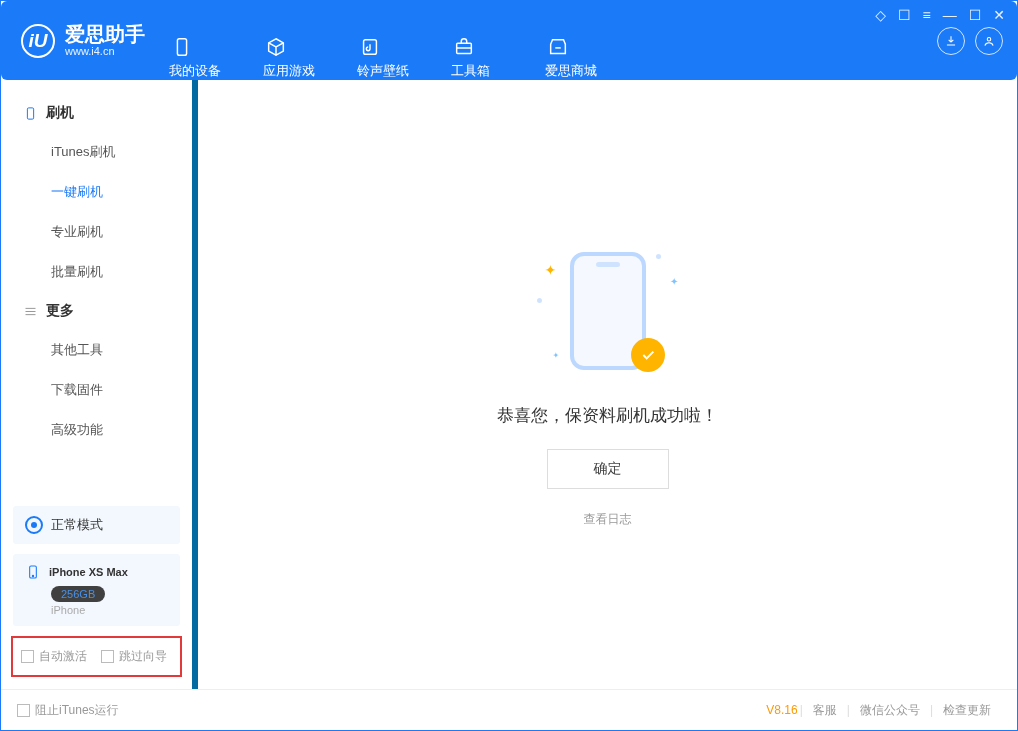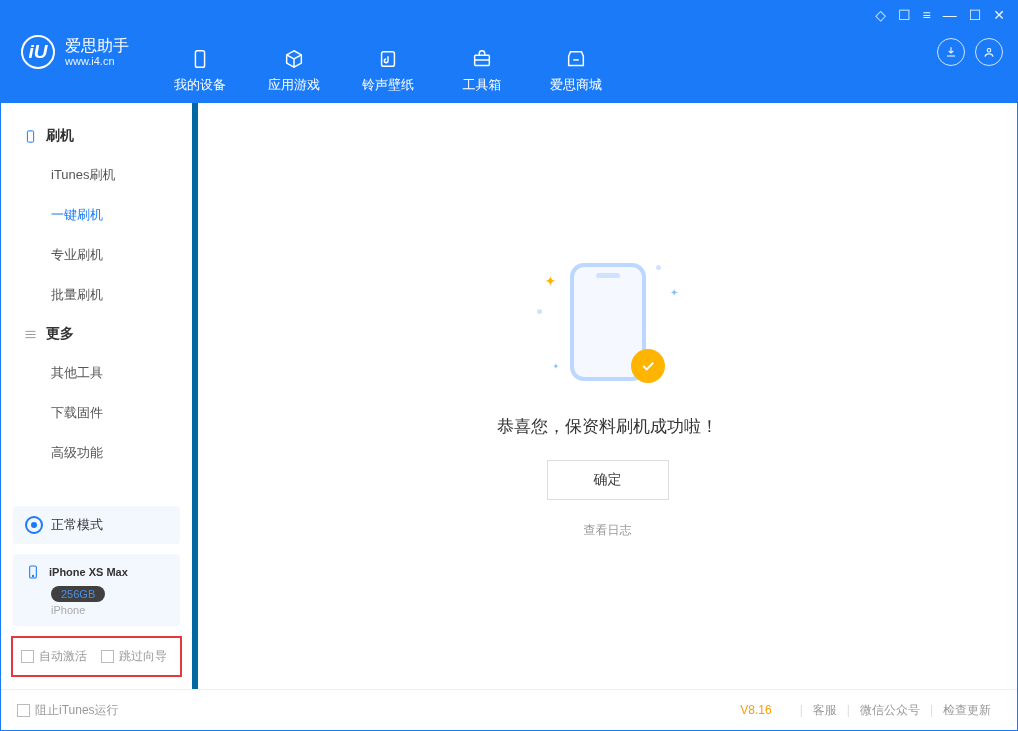--- a/index.html
+++ b/index.html
@@ -1,27 +1,27 @@
 <!DOCTYPE html>
 <html><head>
 <meta charset="utf-8">
 <style>
 * { margin: 0; padding: 0; box-sizing: border-box; font-family: "Microsoft YaHei", Arial, sans-serif; }
 body { background: #fff; }
 .window { width: 1018px; height: 731px; border: 1px solid #1a7af8; display: flex; flex-direction: column; }
 
 
-.topbar { background: #1a7af8; color: #fff; height: 102px; display: flex; align-items: stretch; }
+.topbar { background: #1a7af8; color: #fff; height: 79px; display: flex; align-items: stretch; border-radius: 6px; }
 .logo-area { display: flex; align-items: center; padding: 0 24px 0 20px; }
 .logo-mark { width: 34px; height: 34px; border: 2.5px solid #fff; border-radius: 50%; display:flex; align-items:center; justify-content:center; font-weight:bold; font-style:italic; font-size:19px; margin-right:10px; }
 .logo-text { display:flex; flex-direction:column; line-height:1.1; }
-.logo-text .cn { font-size: 16px; font-weight: normal; }
+.logo-text .cn { font-size: 20px; font-weight: bold; }
 .logo-text .en { font-size: 11px; opacity: .9; }
 .tabs { display:flex; }
-.tab { width: 94px; display:flex; flex-direction:column; align-items:center; justify-content:center; gap:4px; font-size:13px; cursor:pointer;margin-top:35px; }
+.tab { width: 94px; display:flex; flex-direction:column; align-items:flex-start; justify-content:center; gap:4px; font-size:13px; cursor:pointer;margin-top:35px; }
 .tab .tab-ico { width:26px; height:26px; display:flex; align-items:center; justify-content:center; }
 .tab-ico svg { stroke:#fff; fill:none; stroke-width:1.6; }
 .tab.active { background: rgba(255,255,255,.12); }
 .top-spacer { flex:1; }
 .top-actions { display:flex; align-items:center; padding-right:14px; gap:10px; }
 .act-btn { width:28px; height:28px; border:1.5px solid rgba(255,255,255,.8); border-radius:50%; display:flex; align-items:center; justify-content:center; cursor:pointer; }
 .act-btn svg { stroke:#fff; fill:none; stroke-width:1.8; }
 .win-ctrls { position:absolute; top:6px; right:12px; display:flex; gap:12px; font-size:14px; color:#fff; }
 .win-ctrls span { cursor:pointer; opacity:.9; }
 .topbar-wrap { position:relative; }
@@ -64,21 +64,21 @@
 .dot.d1 { left:14px; top:56px; }
 .dot.d2 { right:32px; top:12px; }
 .msg { font-size:17px; color:#333; }
 .ok-btn { border:1px solid #ddd; background:#fff; padding:10px 46px; font-size:14px; color:#444; cursor:pointer; }
 .log-link { font-size:12px; color:#999; cursor:pointer; }
 
 
 .footer { height:41px; border-top:1px solid #eee; display:flex; align-items:center; padding:0 16px; font-size:12px; color:#999; }
 .footer .cb { color:#999; }
 .footer-spacer { flex:1; }
-.footer .ver { color:#ff9a00; margin-right:28px; }
+.footer .ver { color:#ff9a00; margin-right:2px; }
 .footer .flink { color:#999; cursor:pointer; padding:0 10px; }
 .footer .sep { color:#ddd; }
 </style>
 </head>
 <body>
 
 <div class="window">
   <div class="topbar-wrap">
     <div class="win-ctrls">
       <span>◇</span>

